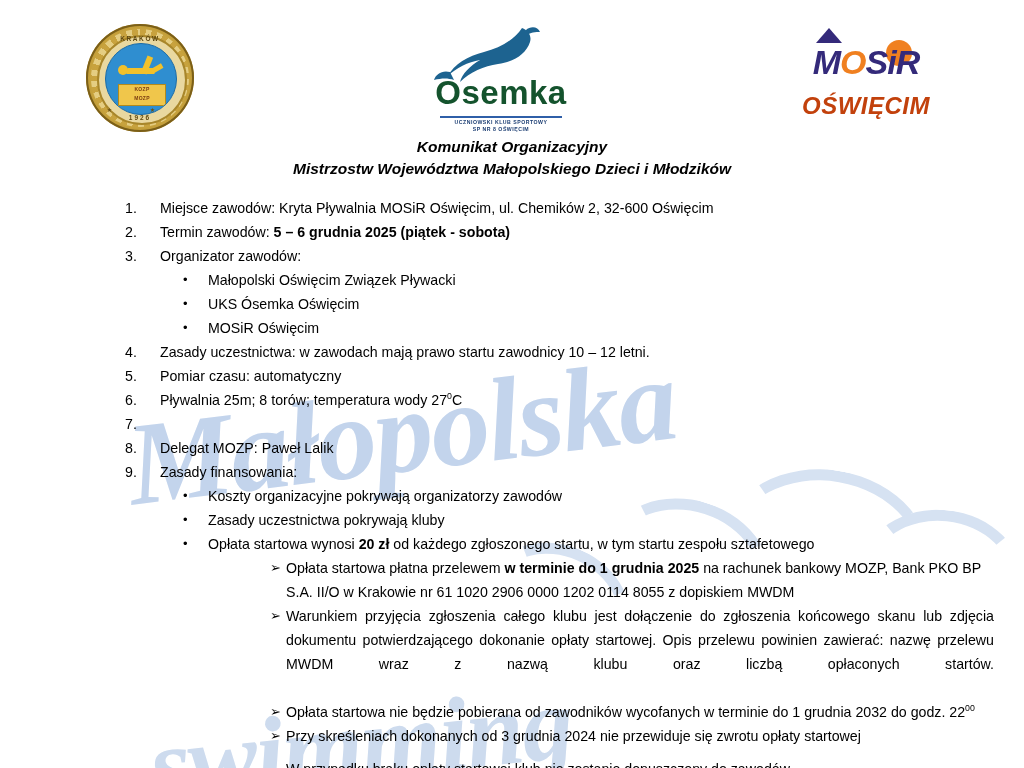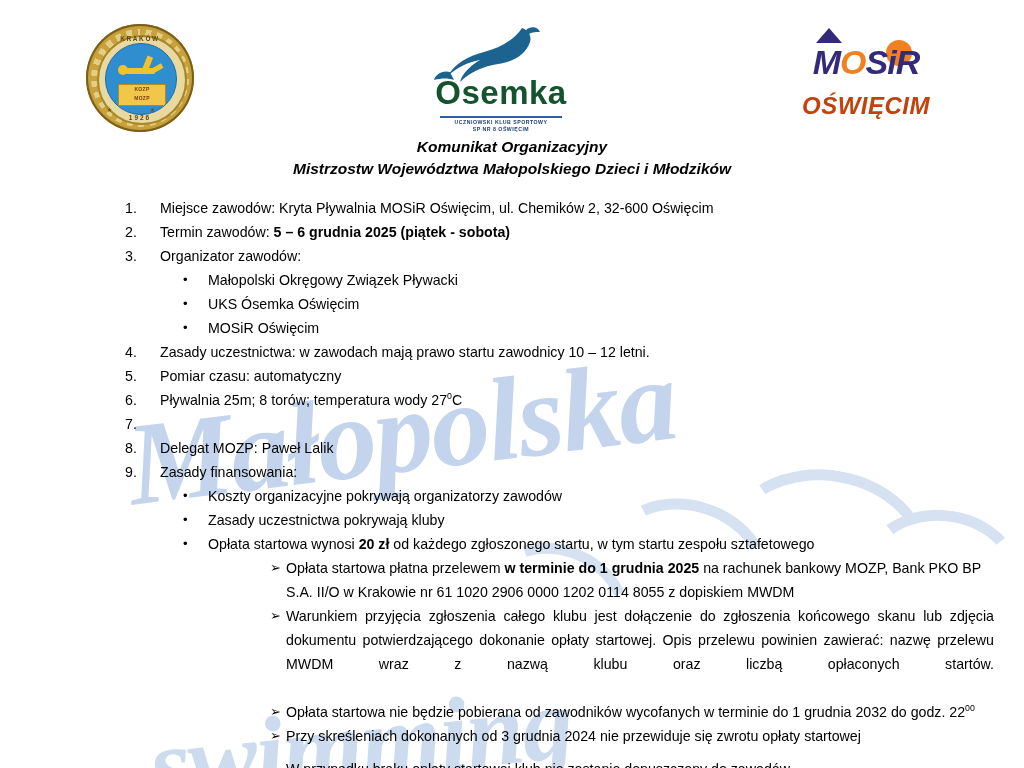--- a/index.html
+++ b/index.html
@@ -403,21 +403,21 @@
       <span class="num">2.</span>
       <span>Termin zawodów:  </span><b>5 – 6 grudnia 2025 (piątek - sobota)</b>
     </div>
 
     <div class="num-item">
       <span class="num">3.</span>
       <span>Organizator zawodów:</span>
     </div>
     <div class="bullet-item">
       <span class="bul">•</span>
-      <span>Małopolski Okręgowy Związek Pływacki</span>
+      <span>Małopolski Oświęcim Związek Pływacki</span>
     </div>
     <div class="bullet-item">
       <span class="bul">•</span>
       <span>UKS Ósemka Oświęcim</span>
     </div>
     <div class="bullet-item">
       <span class="bul">•</span>
       <span>MOSiR Oświęcim</span>
     </div>
 

